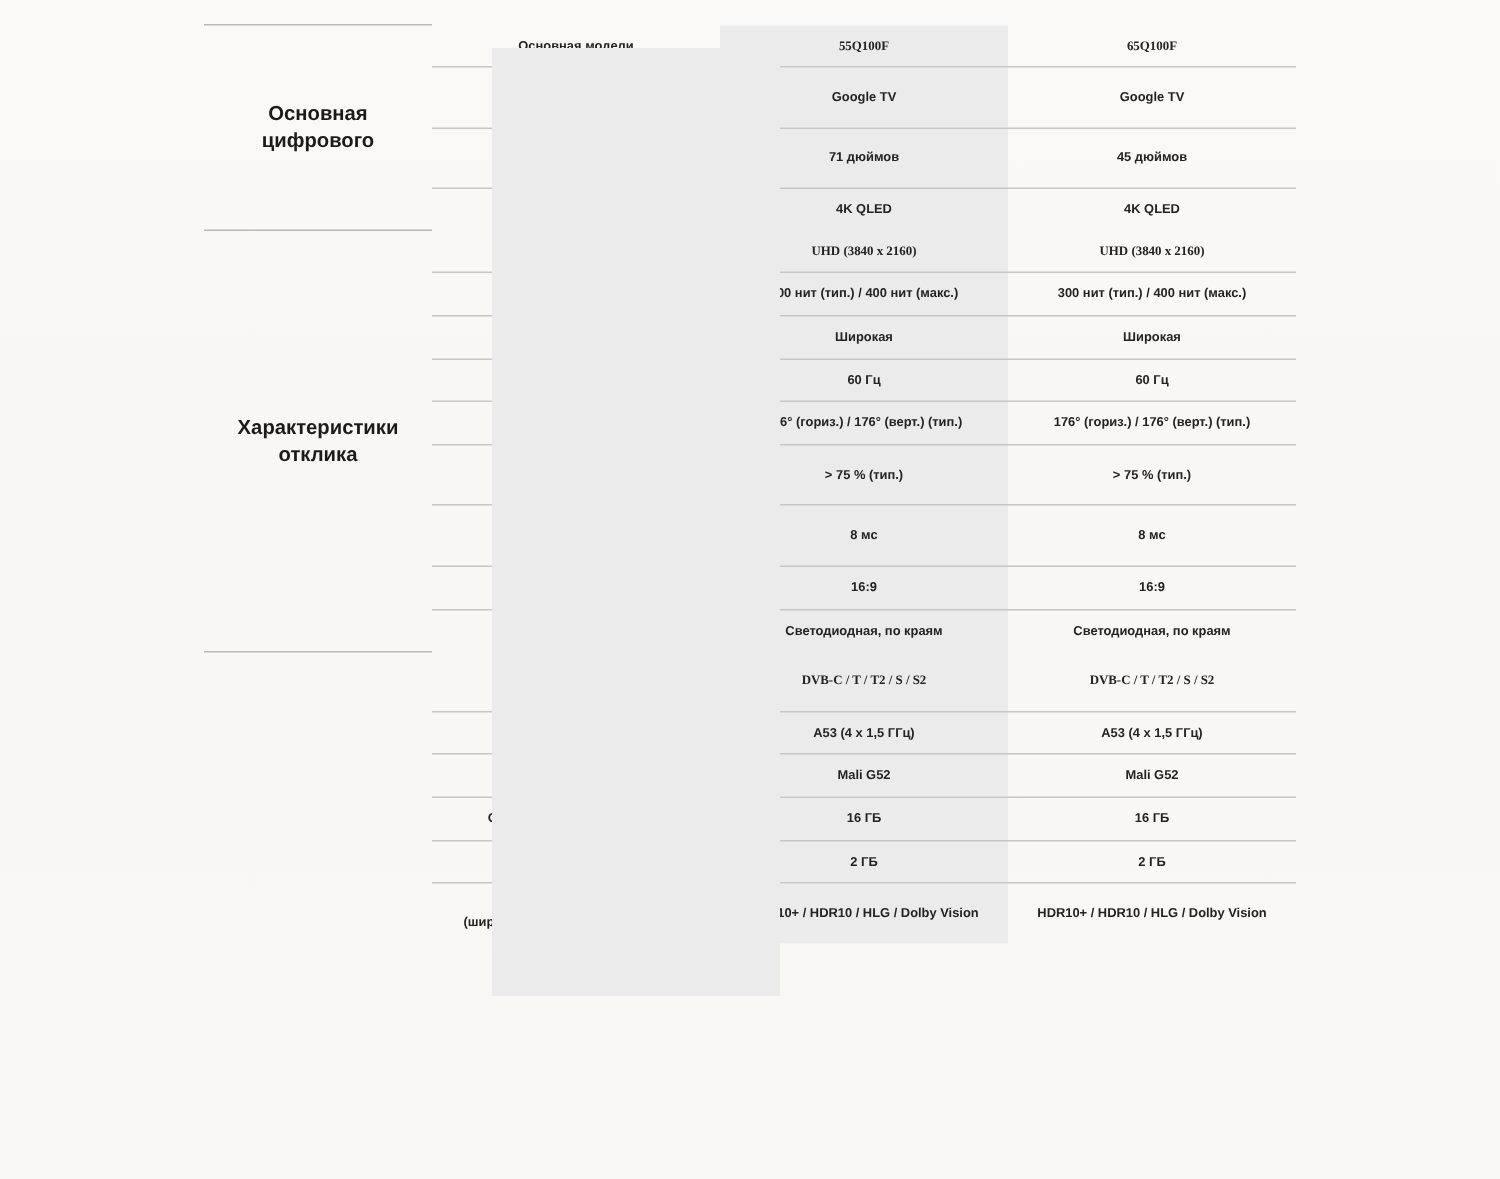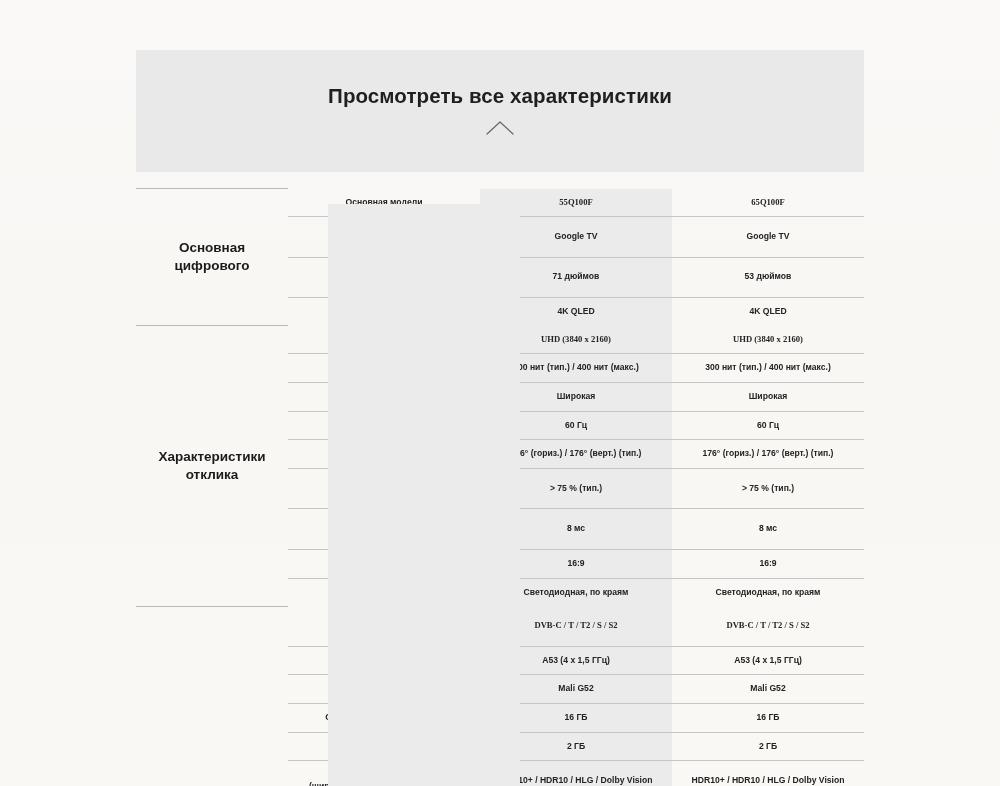--- a/index.html
+++ b/index.html
@@ -131,28 +131,20 @@
   }
   .spec-table-wrap { position: relative; z-index: 1; }
 </style>
 </head>
 <body>
 
 <div class="page">
 
   <div class="spec-block">
 
-    <div class="spec-header">
-      <div class="spec-header-title">Просмотреть все характеристики</div>
-      <div class="chevron-wrap">
-        <svg width="30" height="16" viewBox="0 0 30 16" aria-hidden="true">
-          <path d="M2 14 L15 2 L28 14" fill="none" stroke="#6b6b6b" stroke-width="1.3" stroke-linecap="round" stroke-linejoin="round"></path>
-        </svg>
-      </div>
-    </div>
 
     <div class="spec-table-wrap">
       <div class="highlight-stripe" style="left:192px; top:16px; height:632px;"></div>
       <table class="spec-table" id="spec-table">
         <colgroup>
           <col class="c-group">
           <col class="c-label">
           <col class="c-val">
           <col class="c-val">
         </colgroup>
@@ -175,21 +167,21 @@
               </td>
               <td class="value-cell highlight">Google TV</td>
               <td class="value-cell">Google TV</td>
             </tr>
             <tr>
               <td class="label-cell">
                 <div>Длина</div>
                 <div>диагонали экрана</div>
               </td>
               <td class="value-cell highlight">71 дюймов</td>
-              <td class="value-cell">53 дюймов</td>
+              <td class="value-cell">45 дюймов</td>
             </tr>
             <tr>
               <td class="label-cell">
                 <div>Технология матрицы</div>
               </td>
               <td class="value-cell highlight">4K QLED</td>
               <td class="value-cell">4K QLED</td>
             </tr>
             <tr class="section-start">
               <td class="group-cell" rowspan="9">

